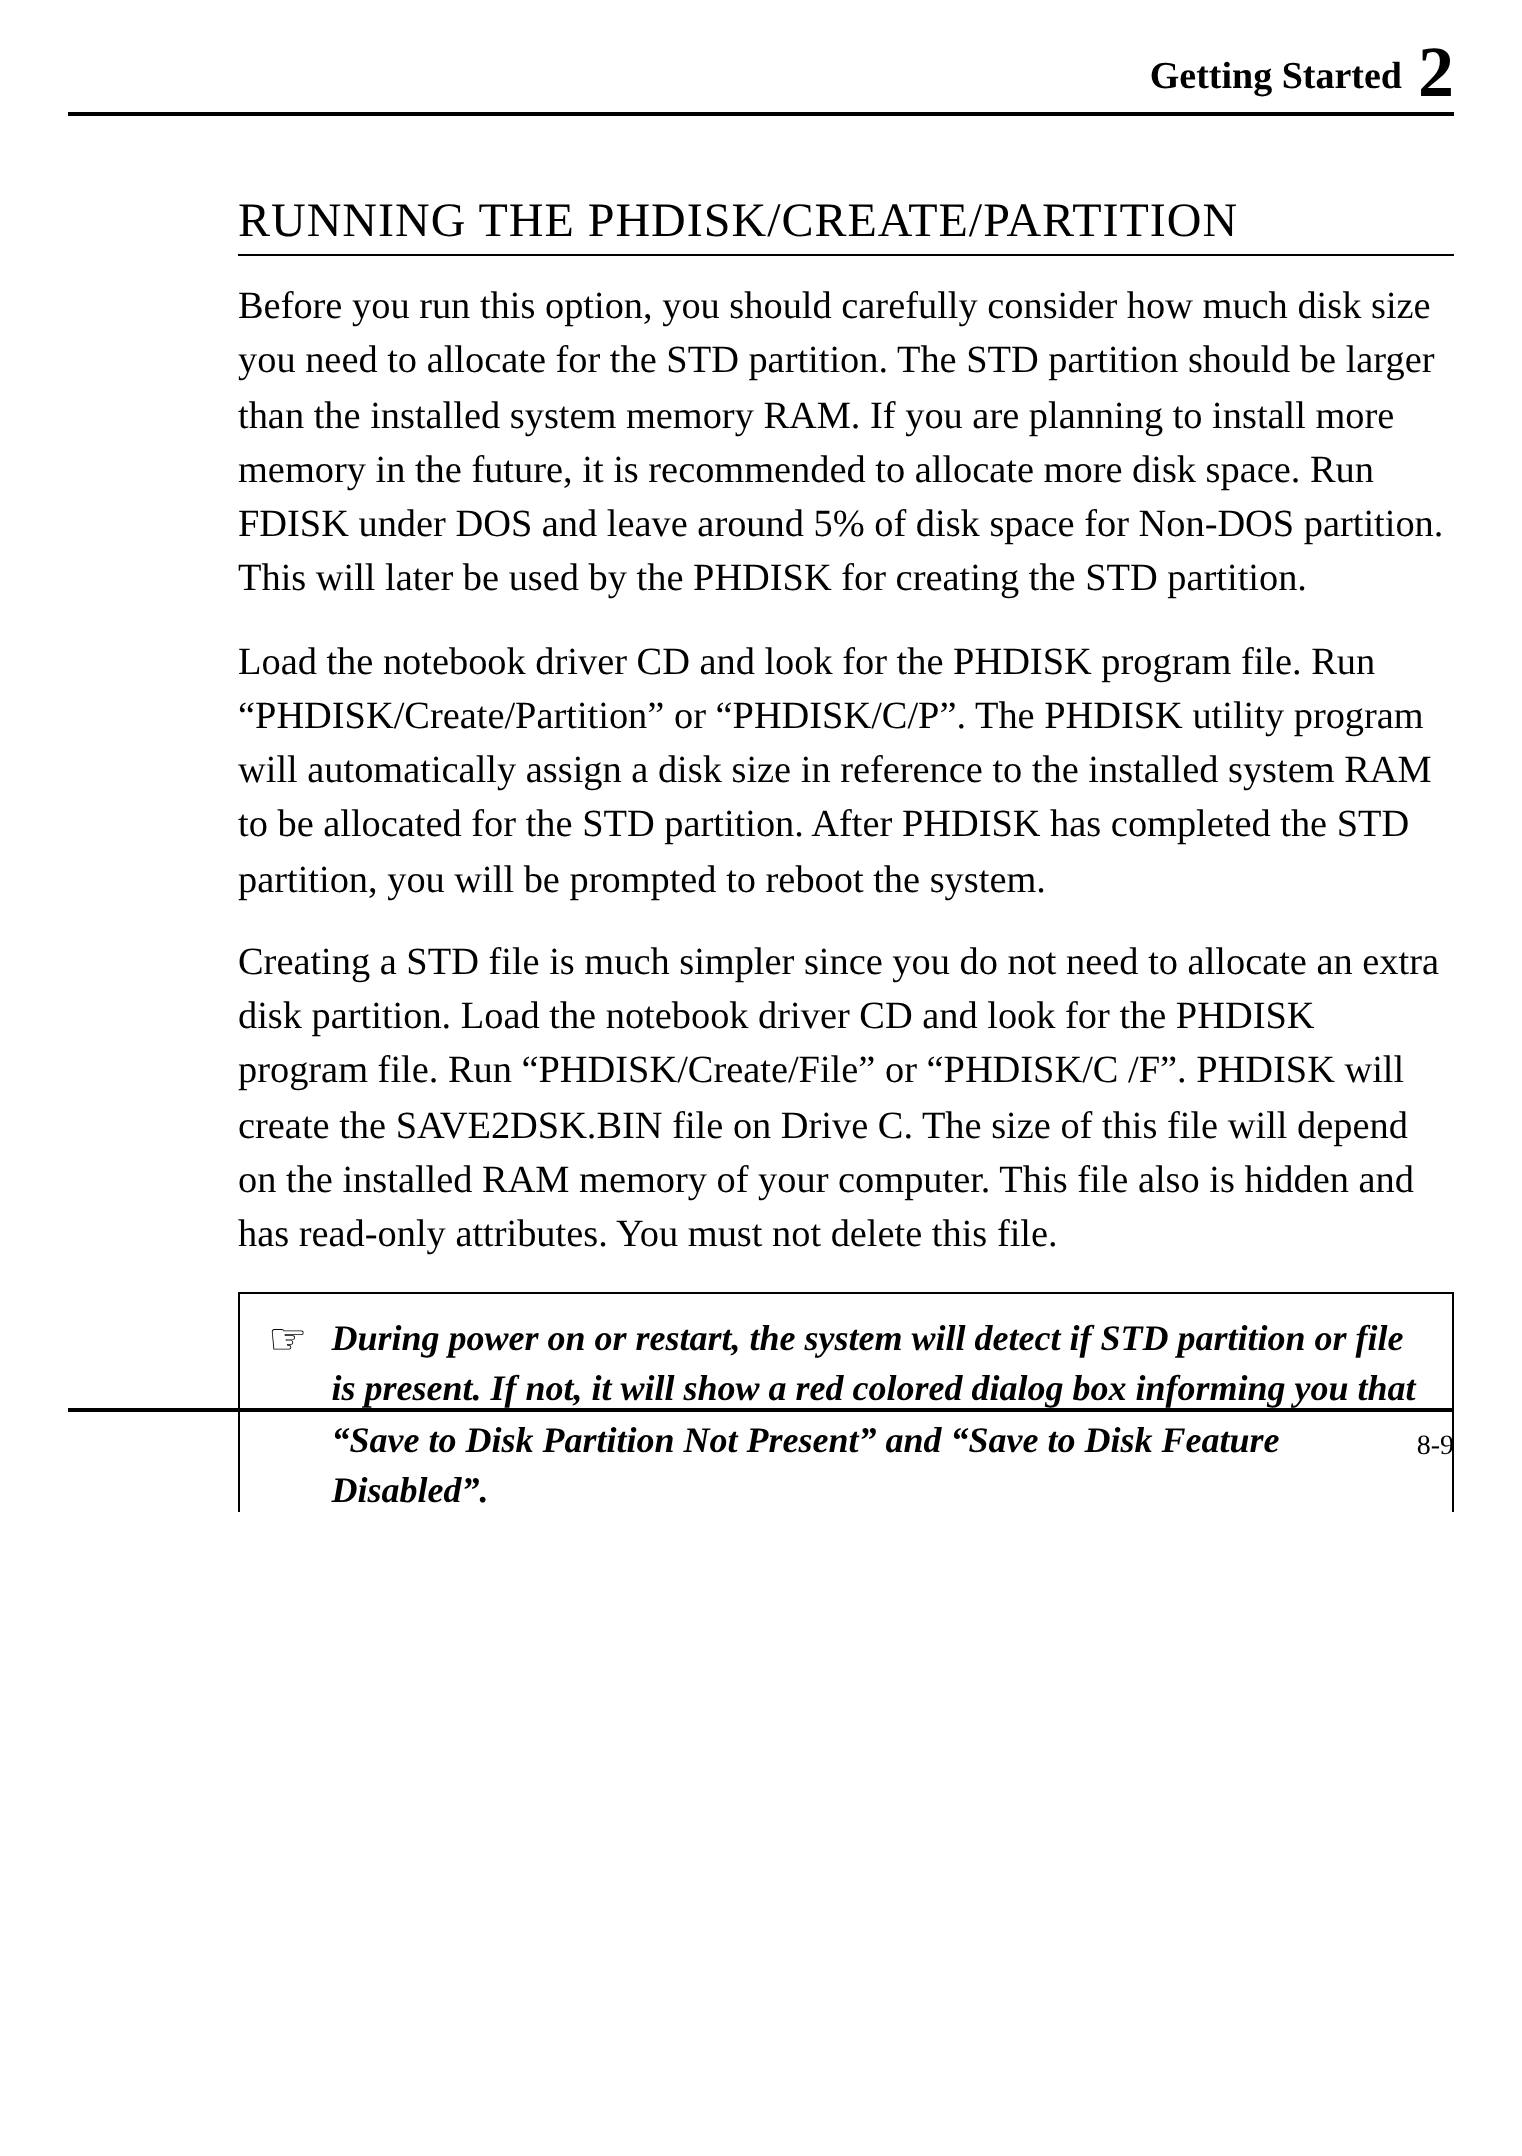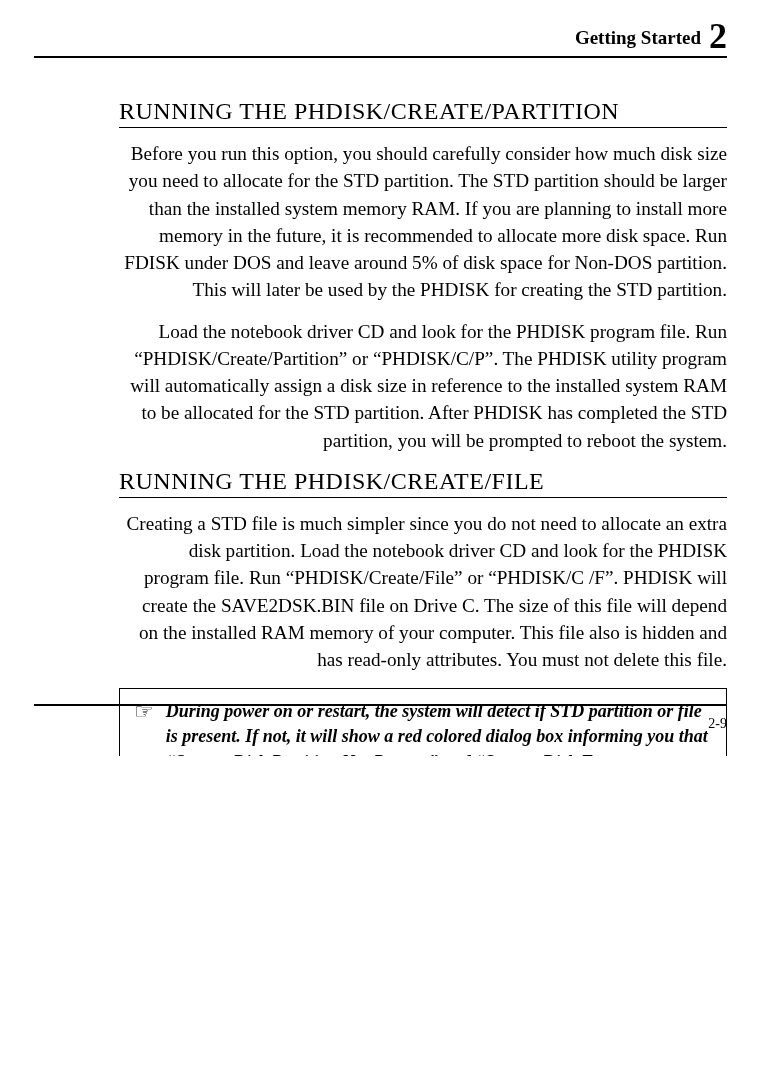--- a/index.html
+++ b/index.html
@@ -47,21 +47,21 @@
     font-size: 24px;
     letter-spacing: 0.5px;
     border-bottom: 1.5px solid #000;
     margin: 0 0 12px 0;
     padding-bottom: 2px;
   }
   p.body {
     font-size: 19.2px;
     line-height: 1.42;
     margin: 0 0 14px 0;
-    text-align: right;
+    text-align: left;
   }
   .bold { font-weight: normal; }
   .note-box {
     border: 1px solid #000;
     padding: 10px 10px 10px 14px;
     margin-top: 6px;
     font-size: 18px;
   }
   .note-row {
     display: flex;
@@ -104,31 +104,30 @@
     <span class="header-num">2</span>
   </div>
 
   <div class="content">
 
     <h2 class="section">RUNNING THE PHDISK/CREATE/PARTITION</h2>
 
     <p class="body"><span>Before you run this option, you should carefully consider how much disk size you need to allocate for the STD partition. The STD partition should be larger than the installed system memory RAM. If you are planning to install more memory in the future, it is recommended to allocate more disk space. Run FDISK under DOS and leave around 5% of disk space for Non-DOS partition. This will later be used by the PHDISK for creating the STD partition.</span></p>
     <p class="body"><span>Load the notebook driver CD and look for the PHDISK program file. Run “</span><span class="bold">PHDISK/Create/Partition</span><span>” or “</span><span class="bold">PHDISK/C/P</span><span>”. The PHDISK utility program will automatically assign a disk size in reference to the installed system RAM to be allocated for the STD partition. After PHDISK has completed the STD partition, you will be prompted to reboot the system.</span></p>
 
-    <h2 class="section">RUNNING THE PHDISK/CREATE/FILE</h2>
 
     <p class="body"><span>Creating a STD file is much simpler since you do not need to allocate an extra disk partition. Load the notebook driver CD and look for the PHDISK program file. Run “</span><span class="bold">PHDISK/Create/File</span><span>” or “</span><span class="bold">PHDISK/C /F</span><span>”. PHDISK will create the </span><span class="bold">SAVE2DSK.BIN</span><span> file on Drive C. The size of this file will depend on the installed RAM memory of your computer. This file also is hidden and has read-only attributes. You must not delete this file.</span></p>
 
     <div class="note-box">
       <div class="note-row">
         <div class="note-icon">☞</div>
         <div class="note-text">During power on or restart, the system will detect if STD partition or file is present. If not, it will show a red colored dialog box informing you that “Save to Disk Partition Not Present” and “Save to Disk Feature Disabled”.</div>
       </div>
     </div>
 
   </div>
 
   <div class="footer">
     <div class="footer-line"></div>
-    <div class="footer-num">2-9</div>
+    <div class="footer-num">8-9</div>
   </div>
 
 </div>
 
 </body></html>

